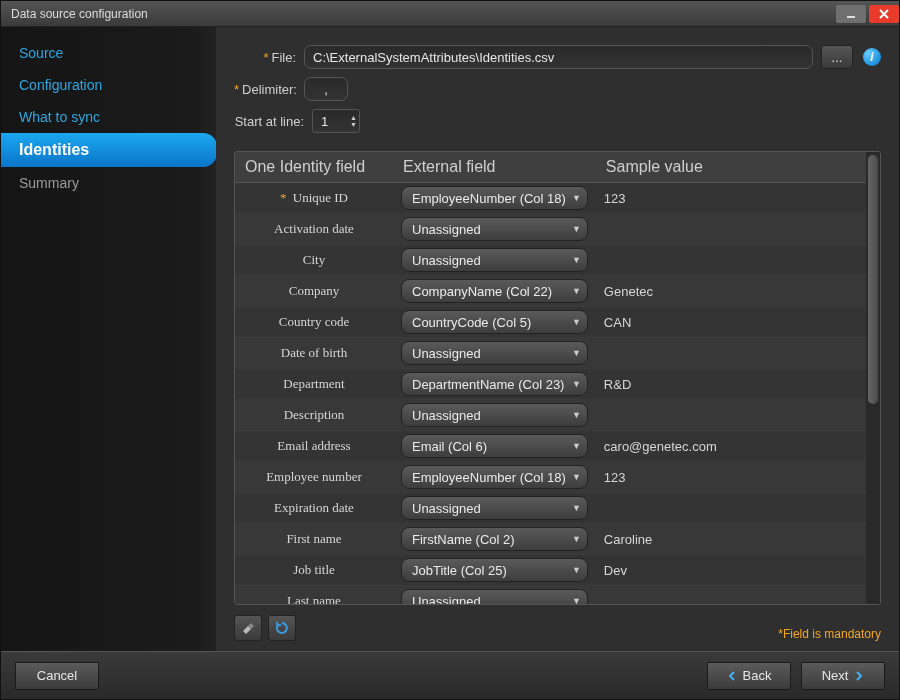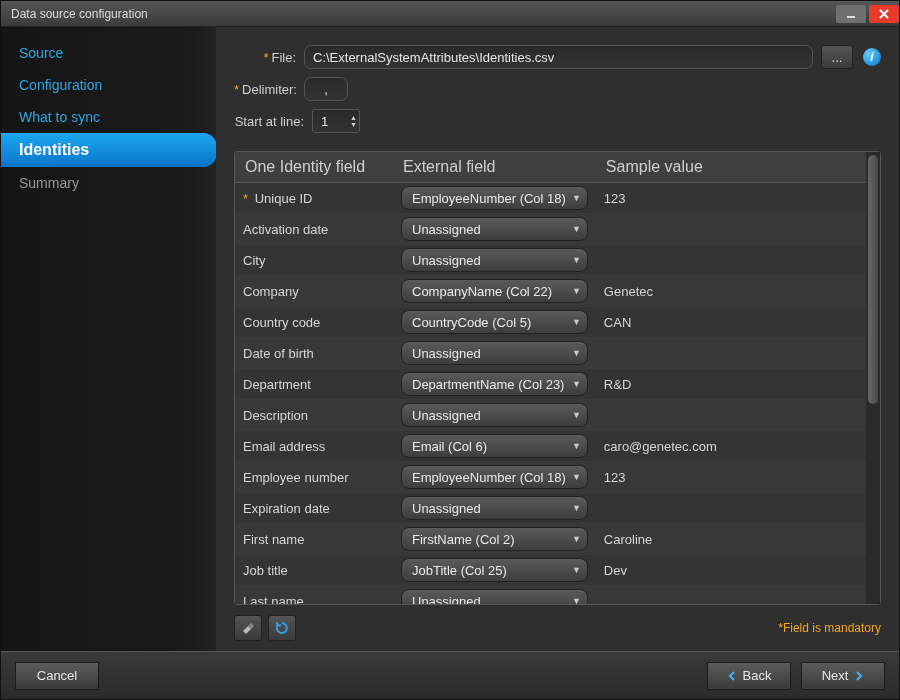--- a/index.html
+++ b/index.html
@@ -34,29 +34,29 @@
   
   .gridwrap{flex:1;margin-top:10px;border:1px solid #555;border-radius:3px;display:flex;min-height:0;background:#333;}
   .gridscroll{flex:1;overflow:auto;}
   .grid{width:100%;border-collapse:collapse;}
   .grid th{background:#3f3f3f;color:#cfcfcf;font-weight:normal;text-align:left;padding:6px 10px;border-bottom:1px solid #555;position:sticky;top:0;font-size:16px;}
   .grid th:nth-child(1){width:158px;}
   .grid th:nth-child(2){width:200px;}
   .grid td{padding:3px 8px;border-bottom:1px solid #3a3a3a;vertical-align:middle;}
   .grid tr:nth-child(even) td{background:#383838;}
   .grid tr:nth-child(odd) td{background:#343434;}
-  .lblcell{text-align:left;color:#d6d6d6;padding-right:14px;}
+  .lblcell{text-align:center;color:#d6d6d6;padding-right:14px;font-family:Liberation Serif, serif;}
   .sel{display:flex;align-items:center;height:24px;background:linear-gradient(to bottom,#5a5a5a,#3d3d3d);border:1px solid #222;border-radius:8px;padding:0 6px 0 10px;color:#eaeaea;cursor:pointer;}
   .sel .sv{flex:1;white-space:nowrap;overflow:hidden;text-overflow:ellipsis;}
   .sel .car{font-size:9px;color:#ccc;margin-left:6px;}
   .sample{color:#d6d6d6;}
   .vscrollbar{width:14px;background:#2a2a2a;display:flex;flex-direction:column;}
   .vscrollbar .thumb{flex:0 0 55%;background:linear-gradient(to right,#666,#4a4a4a);border-radius:7px;margin:3px 2px;}
   
-  .below{display:flex;align-items:center;margin-top:10px;}
+  .below{display:flex;align-items:flex-end;margin-top:10px;}
   .iconbtn{width:28px;height:26px;background:linear-gradient(to bottom,#555,#3a3a3a);border:1px solid #222;border-radius:3px;display:flex;align-items:center;justify-content:center;margin-right:6px;cursor:pointer;}
   .mand{margin-left:auto;color:#f5a623;font-size:12px;}
   
   .footer{height:48px;background:linear-gradient(to bottom,#3a3a3a,#2a2a2a);border-top:1px solid #555;display:flex;align-items:center;padding:0 14px;}
   .btn{height:28px;min-width:84px;padding:0 14px;background:linear-gradient(to bottom,#5b5b5b,#3b3b3b);border:1px solid #1a1a1a;border-radius:1px;color:#e6e6e6;display:flex;align-items:center;justify-content:center;cursor:pointer;font-size:13px;}
   .btn svg{width:10px;height:10px;}
   .footer .gap{flex:1;}
   .btn.back svg{margin-right:6px;}
   .btn.next svg{margin-left:6px;}
 </style>

